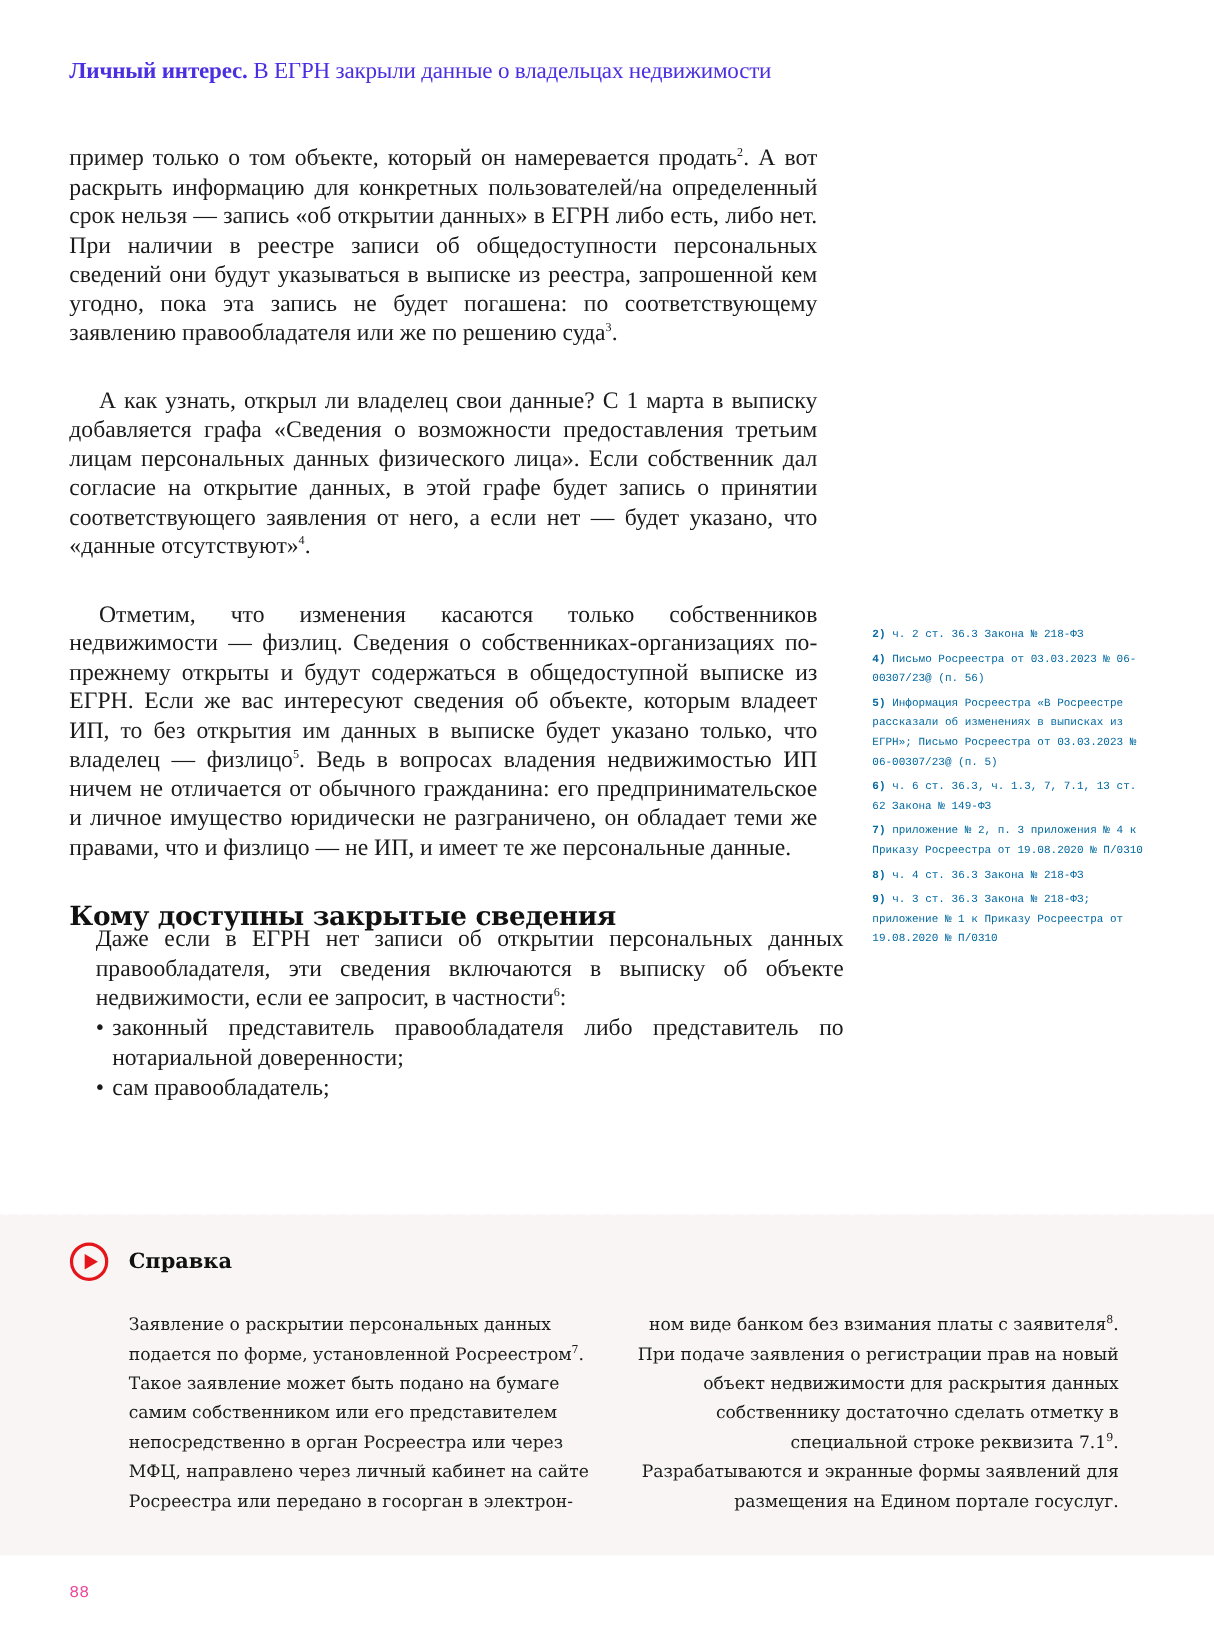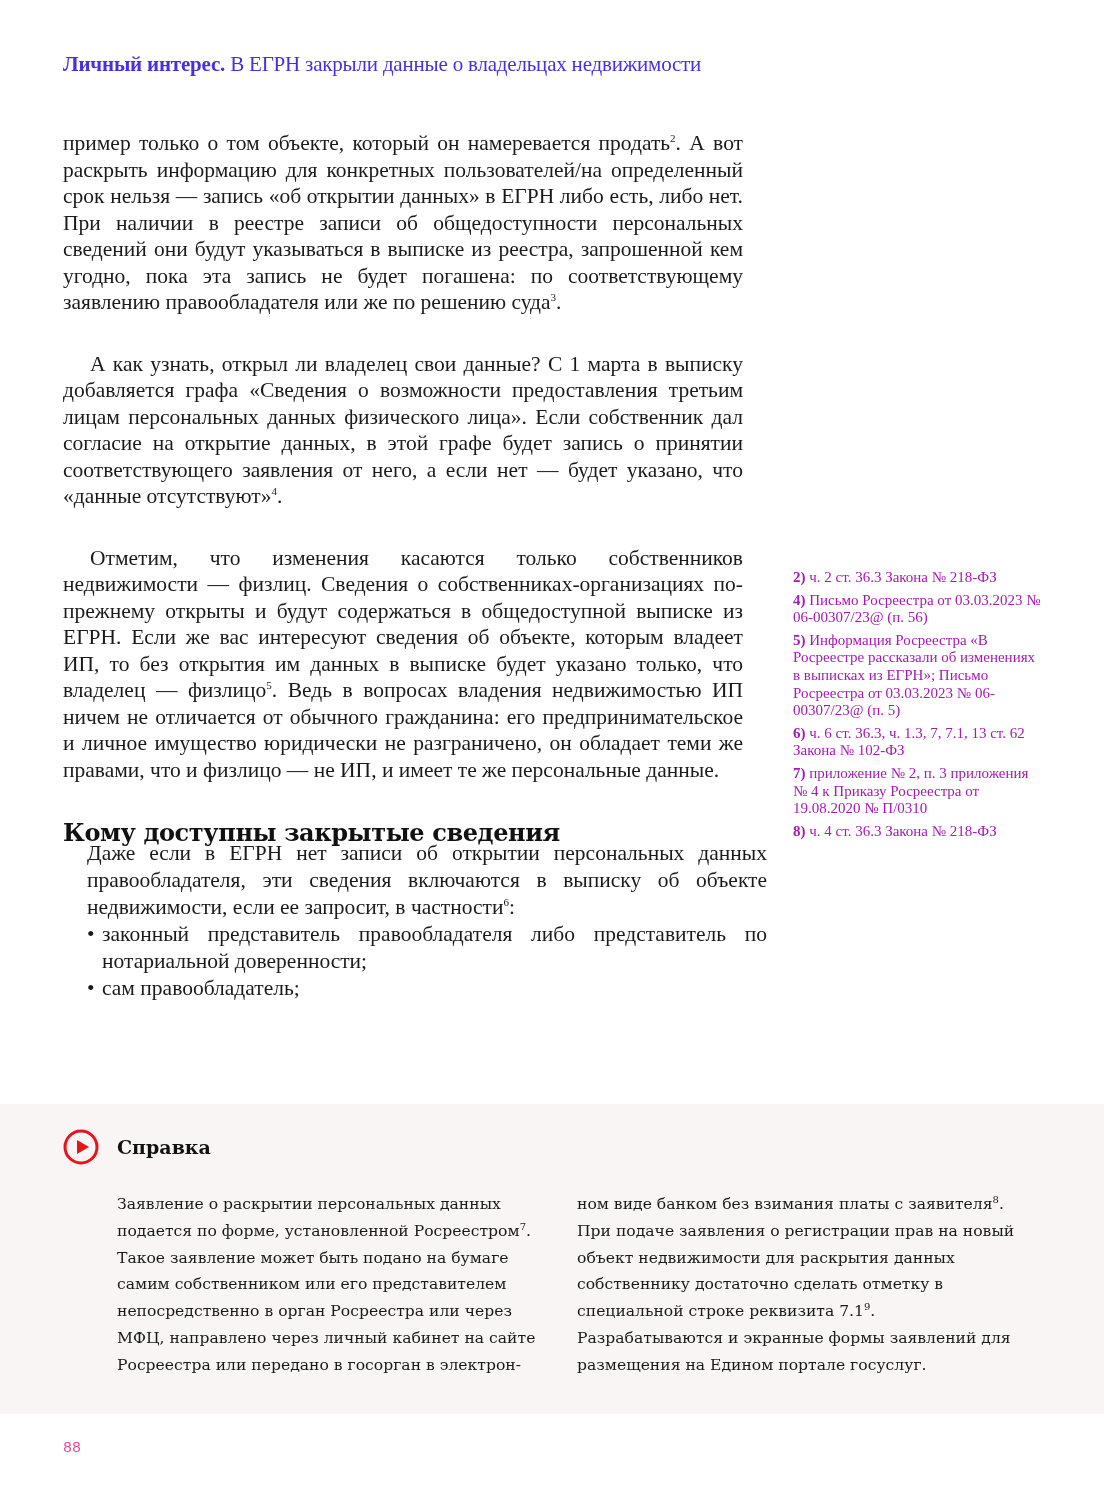--- a/index.html
+++ b/index.html
@@ -29,21 +29,21 @@
     .section-body {
       position: absolute; left: 63px; top: 840px; width: 680px;
       font-size: 21.5px; line-height: 27px; text-align: justify; margin-left: 24px;
     }
     .section-body p { margin: 0; }
     .bullets { list-style: none; margin: 0; padding: 0; }
     .bullets li { position: relative; padding-left: 15px; }
     .bullets li::before { content: "•"; position: absolute; left: 0; top: 0; }
     .footnotes {
       position: absolute; left: 793px; top: 569px; width: 250px;
-      font-family: Liberation Serif, serif; font-size: 15px; line-height: 17.6px; color: #a21caf;
+      font-family: Liberation Mono, monospace; font-size: 10px; line-height: 17.6px; color: #0369a1;
     }
     .footnote { margin-bottom: 5px; }
     .footnote b { font-weight: 700; }
     .note-box {
       position: absolute; left: 0; top: 1104px; width: 1104px; height: 310px;
       background: #f8f5f4;
     }
     .note-box::before {
       content: ""; position: absolute; left: 0; top: -4px; width: 100%; height: 8px;
       background: radial-gradient(circle at 6px 0px, #ffffff 4px, transparent 4.5px);
@@ -54,21 +54,21 @@
     }
     .note-title {
       position: absolute; left: 117px; top: 1136px;
       font-family: "DejaVu Serif", serif; font-size: 19px; font-weight: 700; color: #111; text-align: right;
     }
     .note-col {
       position: absolute; top: 1191px; width: 440px;
       font-family: "DejaVu Serif", serif; font-size: 15.6px; line-height: 26.8px; color: #1a1a1a;
     }
     .note-col.left { left: 117px; }
-    .note-col.right { left: 577px; }
+    .note-col.right { left: 577px; text-align: right; }
     .note-col sup { font-size: 10px; }
     .page-number {
       position: absolute; left: 63px; top: 1440px;
       font-family: Liberation Mono, monospace; font-size: 15px; color: #ec4899;
     }
   </style>
 </head>
 <body>
 
 <div class="running-head">
@@ -89,23 +89,24 @@
   <ul class="bullets">
     <li>законный представитель правообладателя либо представитель по нотариальной доверенности;</li>
     <li>сам правообладатель;</li>
   </ul>
 </div>
 
 <div class="footnotes">
   <div class="footnote"><b>2)</b> <span>ч. 2 ст. 36.3 Закона № 218-ФЗ</span></div>
   <div class="footnote"><b>4)</b> <span>Письмо Росреестра от 03.03.2023 № 06-00307/23@ (п. 56)</span></div>
   <div class="footnote"><b>5)</b> <span>Информация Росреестра «В Росреестре рассказали об изменениях в выписках из ЕГРН»; Письмо Росреестра от 03.03.2023 № 06-00307/23@ (п. 5)</span></div>
-  <div class="footnote"><b>6)</b> <span>ч. 6 ст. 36.3, ч. 1.3, 7, 7.1, 13 ст. 62 Закона № 102-ФЗ</span></div>
+  <div class="footnote"><b>6)</b> <span>ч. 6 ст. 36.3, ч. 1.3, 7, 7.1, 13 ст. 62 Закона № 149-ФЗ</span></div>
   <div class="footnote"><b>7)</b> <span>приложение № 2, п. 3 приложения № 4 к Приказу Росреестра от 19.08.2020 № П/0310</span></div>
   <div class="footnote"><b>8)</b> <span>ч. 4 ст. 36.3 Закона № 218-ФЗ</span></div>
+  <div class="footnote"><b>9)</b> <span>ч. 3 ст. 36.3 Закона № 218-ФЗ; приложение № 1 к Приказу Росреестра от 19.08.2020 № П/0310</span></div>
 </div>
 
 <div class="note-box"></div>
 
 <div class="note-icon">
   <svg width="36" height="36" viewBox="0 0 36 36">
     <circle cx="18" cy="18" r="16" fill="none" stroke="#e4151b" stroke-width="3"></circle>
     <polygon points="14,11 26,18 14,25" fill="#e4151b"></polygon>
   </svg>
 </div>

